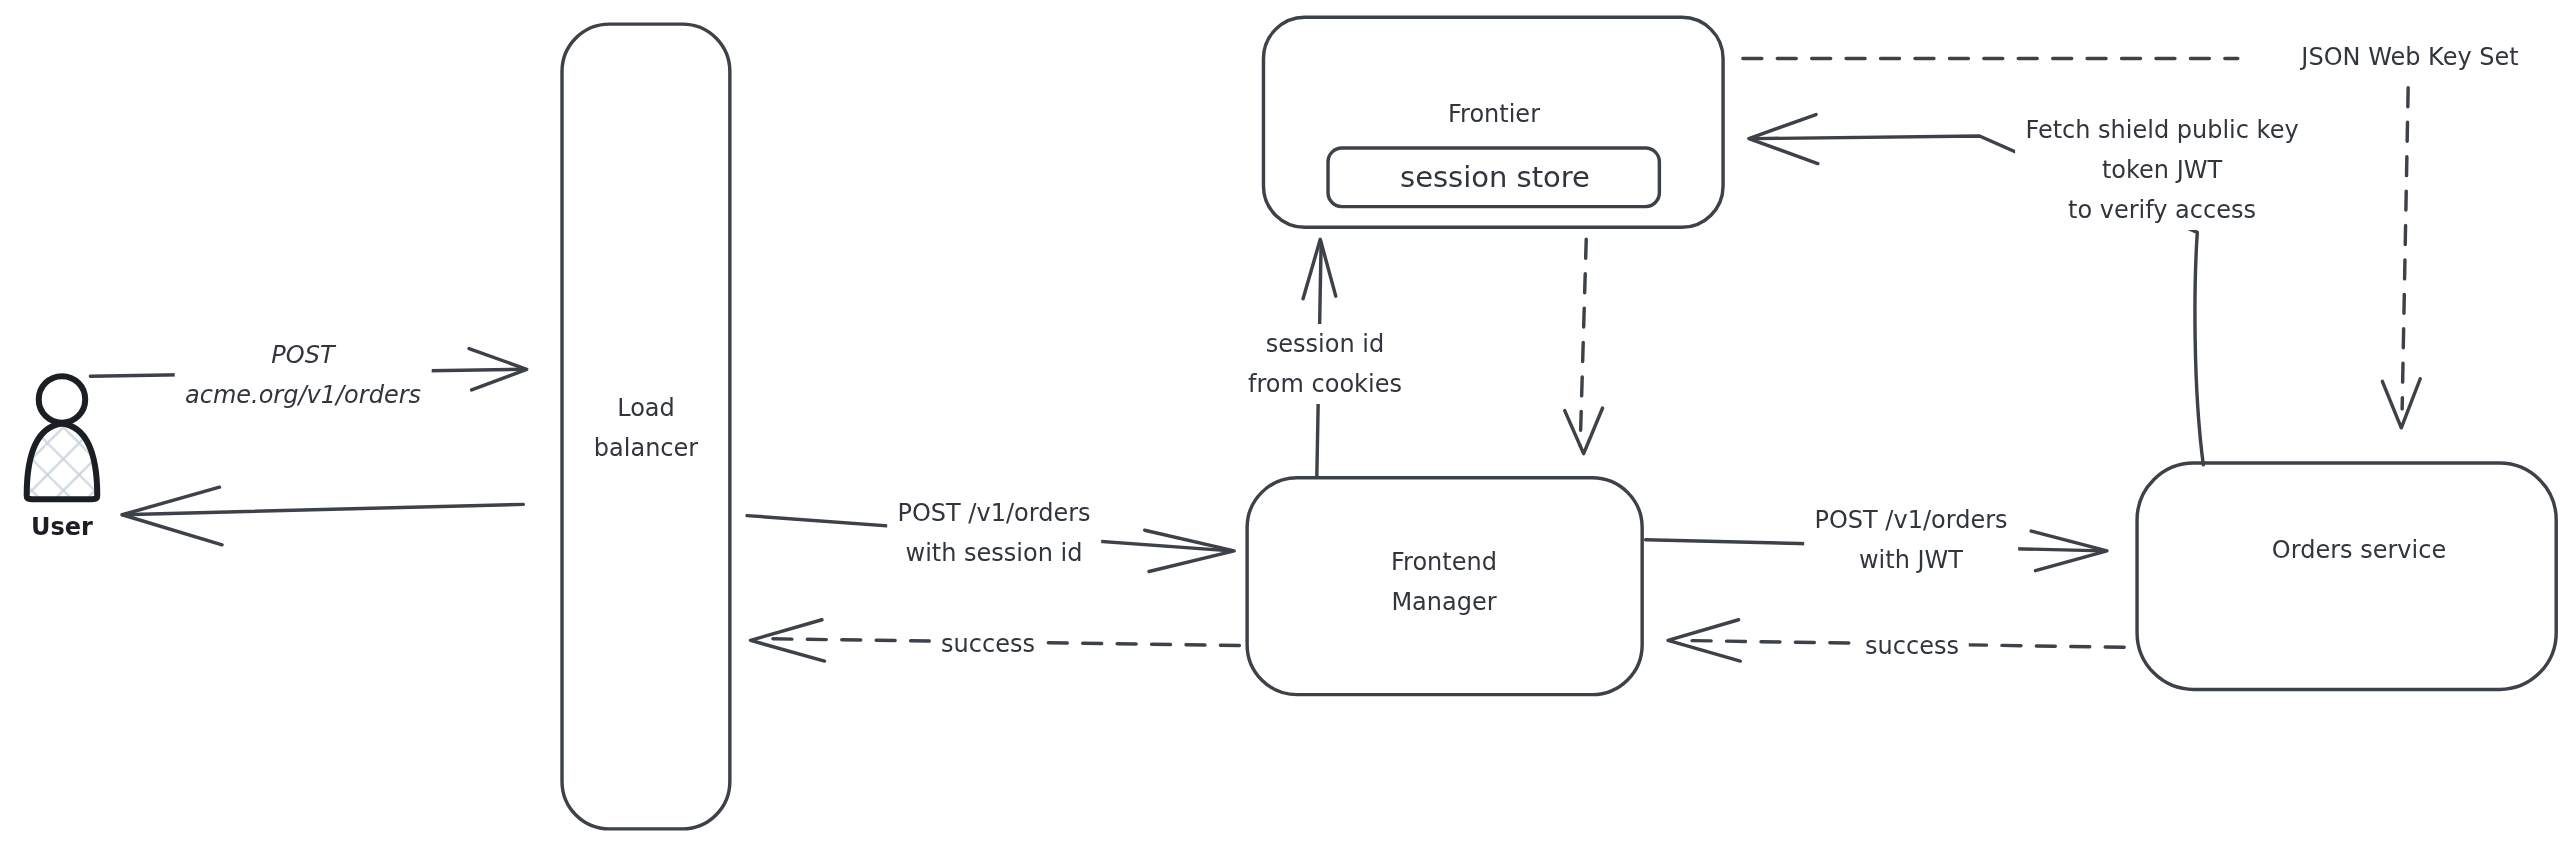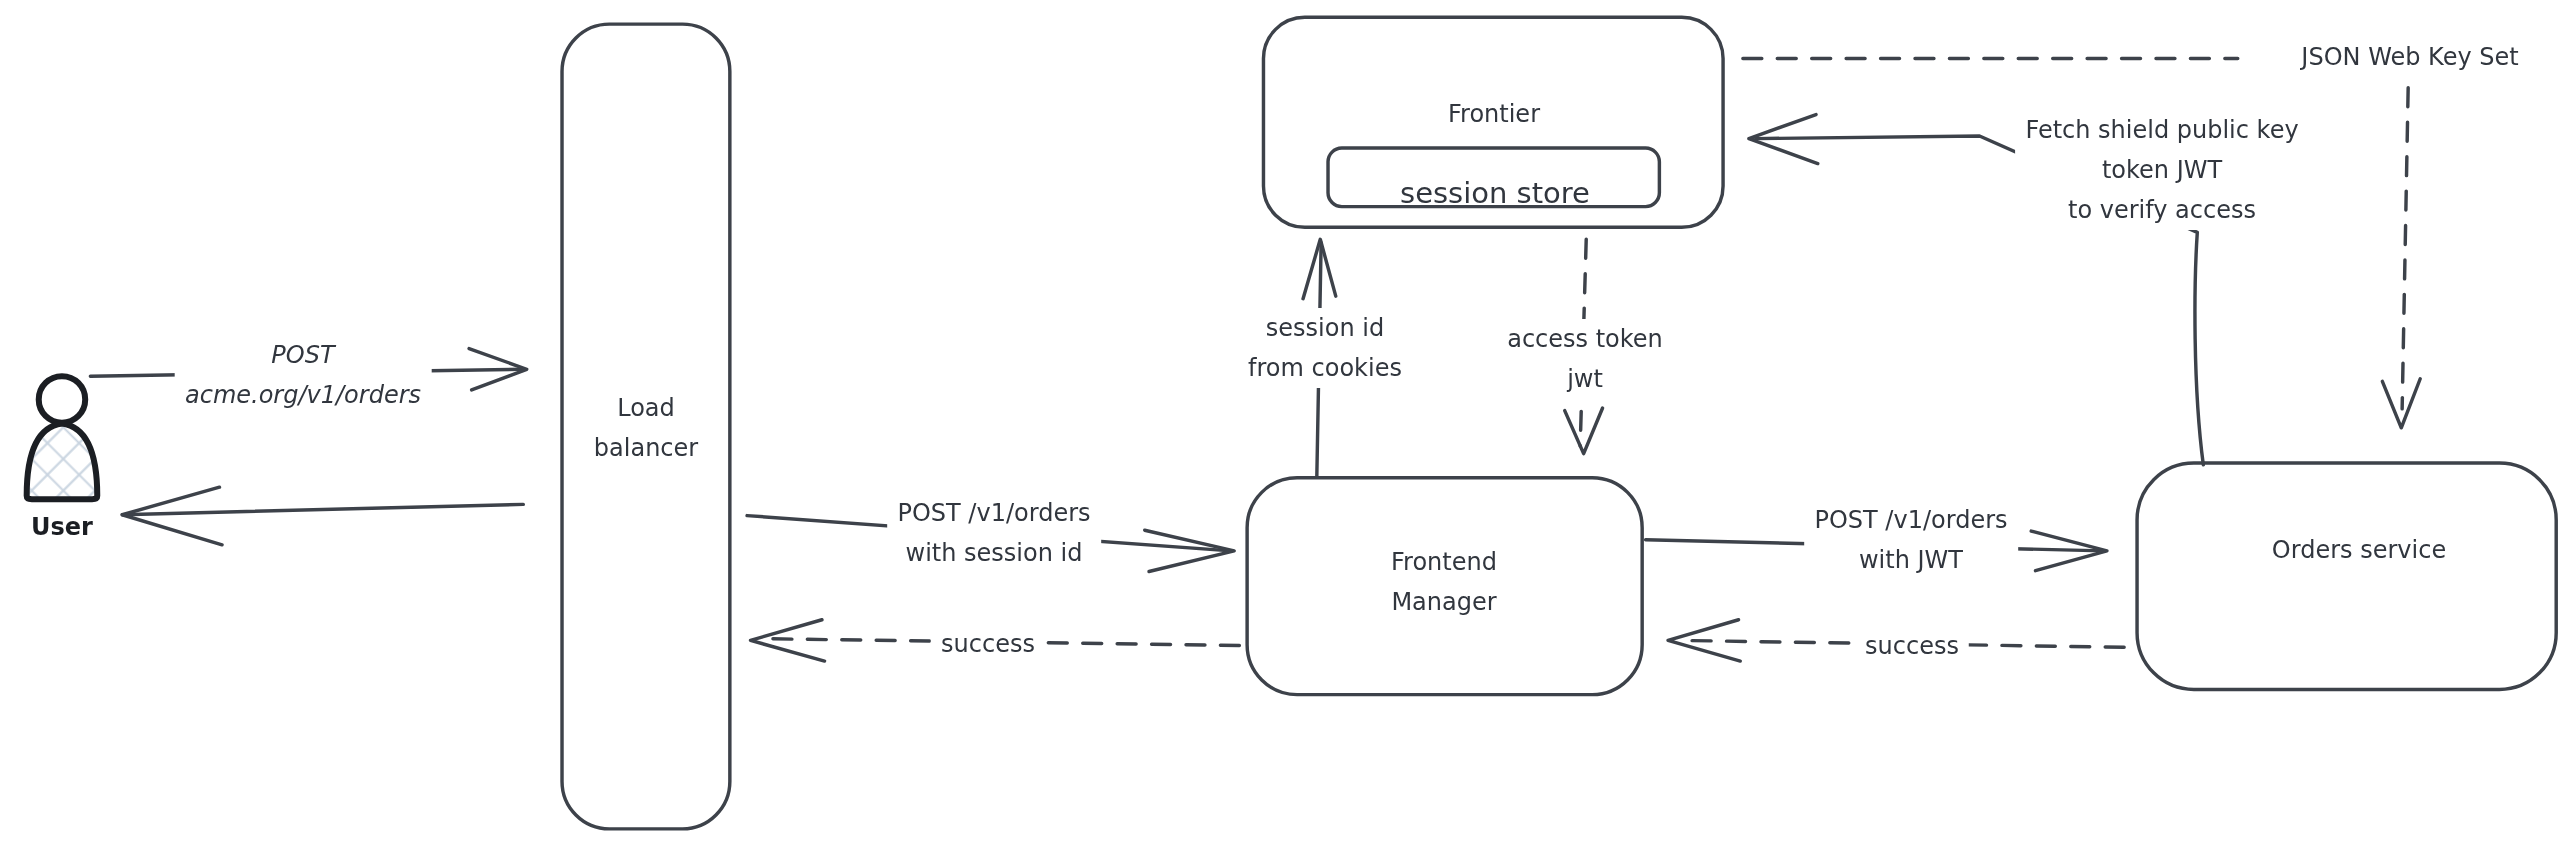--- a/index.html
+++ b/index.html
@@ -113,21 +113,21 @@
 
   <div class="lbl" style="left:646px;top:428px;">
     <span>Load</span>
     <span>balancer</span>
   </div>
 
   <div class="lbl" style="left:1494px;top:114px;text-align:right;">
     <span>Frontier</span>
   </div>
 
-  <div class="lbl small" style="left:1495px;top:193px;">
+  <div class="lbl small" style="left:1495px;top:177px;">
     <span>session store</span>
   </div>
 
   <div class="lbl" style="left:1444px;top:582px;">
     <span>Frontend</span>
     <span>Manager</span>
   </div>
 
   <div class="lbl" style="left:2348px;top:550px;margin-left:11px;">
     <span>Orders service</span>
@@ -140,29 +140,25 @@
 
   <div class="lbl bg" style="left:994px;top:533px;">
     <span>POST /v1/orders</span>
     <span>with session id</span>
   </div>
 
   <div class="lbl bg" style="left:988px;top:644px;">
     <span>success</span>
   </div>
 
-  <div class="lbl bg" style="left:1325px;top:348px;text-align:center;">
+  <div class="lbl bg" style="left:1325px;top:364px;text-align:center;">
     <span>session id</span>
     <span>from cookies</span>
   </div>
 
-  <div class="lbl bg" style="left:1585px;top:359px;">
-    <span>access token</span>
-    <span>jwt</span>
-  </div>
 
   <div class="lbl bg" style="left:1911px;top:540px;">
     <span>POST /v1/orders</span>
     <span>with JWT</span>
   </div>
 
   <div class="lbl bg" style="left:1912px;top:646px;">
     <span>success</span>
   </div>
 

